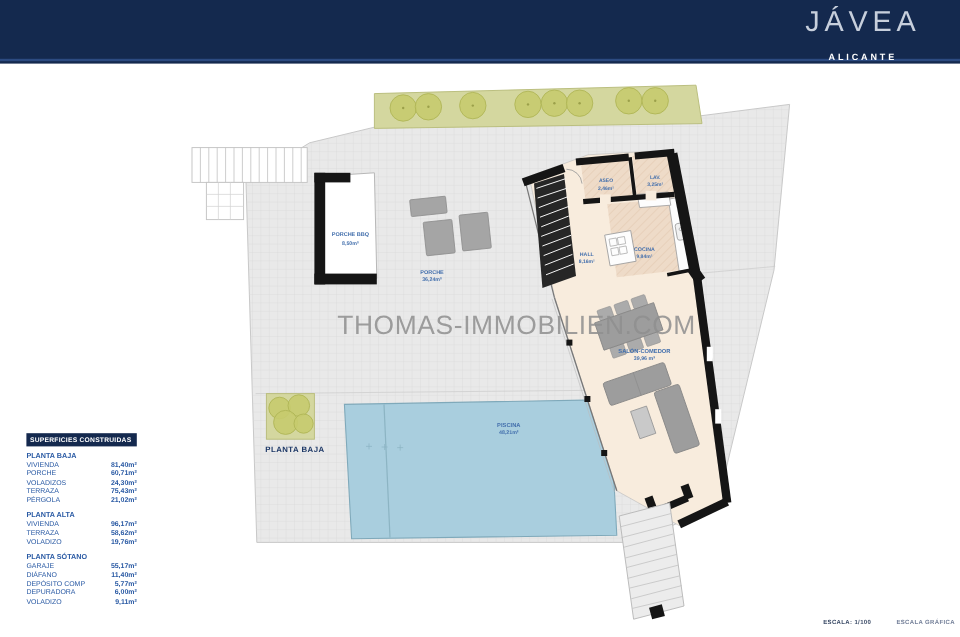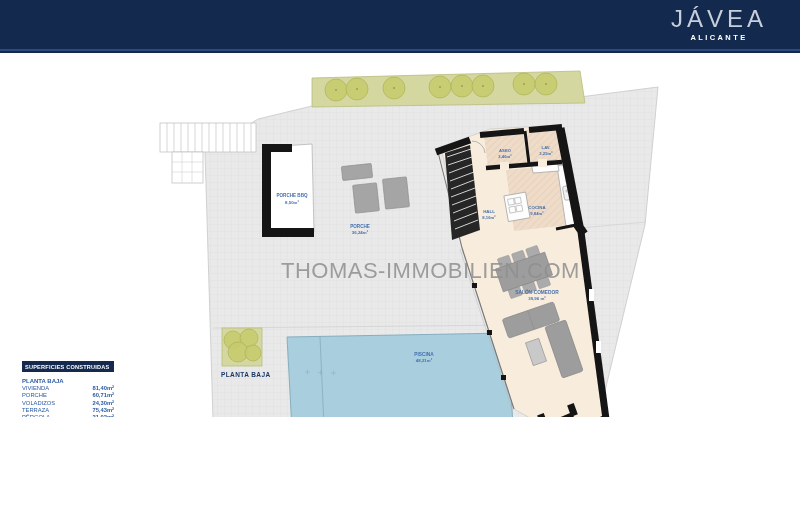--- a/index.html
+++ b/index.html
@@ -1,24 +1,24 @@
 <!DOCTYPE html>
 <html><head>
 <meta charset="utf-8">
 <style>
   html,body{margin:0;padding:0;background:#fff;}
-  #page{position:relative;width:800px;height:417px;background:#fff;overflow:hidden;
+  #page{position:relative;width:800px;height:531px;background:#fff;overflow:hidden;
         font-family:"Liberation Sans",sans-serif;}
 
   
   .topbar{position:absolute;left:0;top:0;width:800px;height:53px;background:#14294e;}
   .topbar .accentline{position:absolute;left:0;bottom:2px;width:100%;height:2px;background:#2c4a80;}
   .brandblock{position:absolute;top:6px;right:26px;width:110px;text-align:center;}
   .brandname{font-size:24px;font-weight:400;color:#c7cfdc;letter-spacing:4px;line-height:26px;}
-  .brandsub{font-size:7.5px;font-weight:bold;color:#ffffff;letter-spacing:2.4px;margin-top:1px;}
+  .brandsub{font-size:7.5px;font-weight:bold;color:#ffffff;letter-spacing:2.4px;margin-top:11px;}
 
   
   .watermark{position:absolute;left:281px;top:258px;font-size:22px;color:#8f8f8f;
              letter-spacing:0.5px;opacity:.85;z-index:5;}
 
   
   .areas{position:absolute;left:22px;top:361px;width:92px;z-index:6;}
   .areas .thead{background:#14294e;color:#fff;font-size:5.6px;font-weight:bold;
                 letter-spacing:.2px;padding:2.5px 3px;}
   .tsection{margin-top:5px;}

